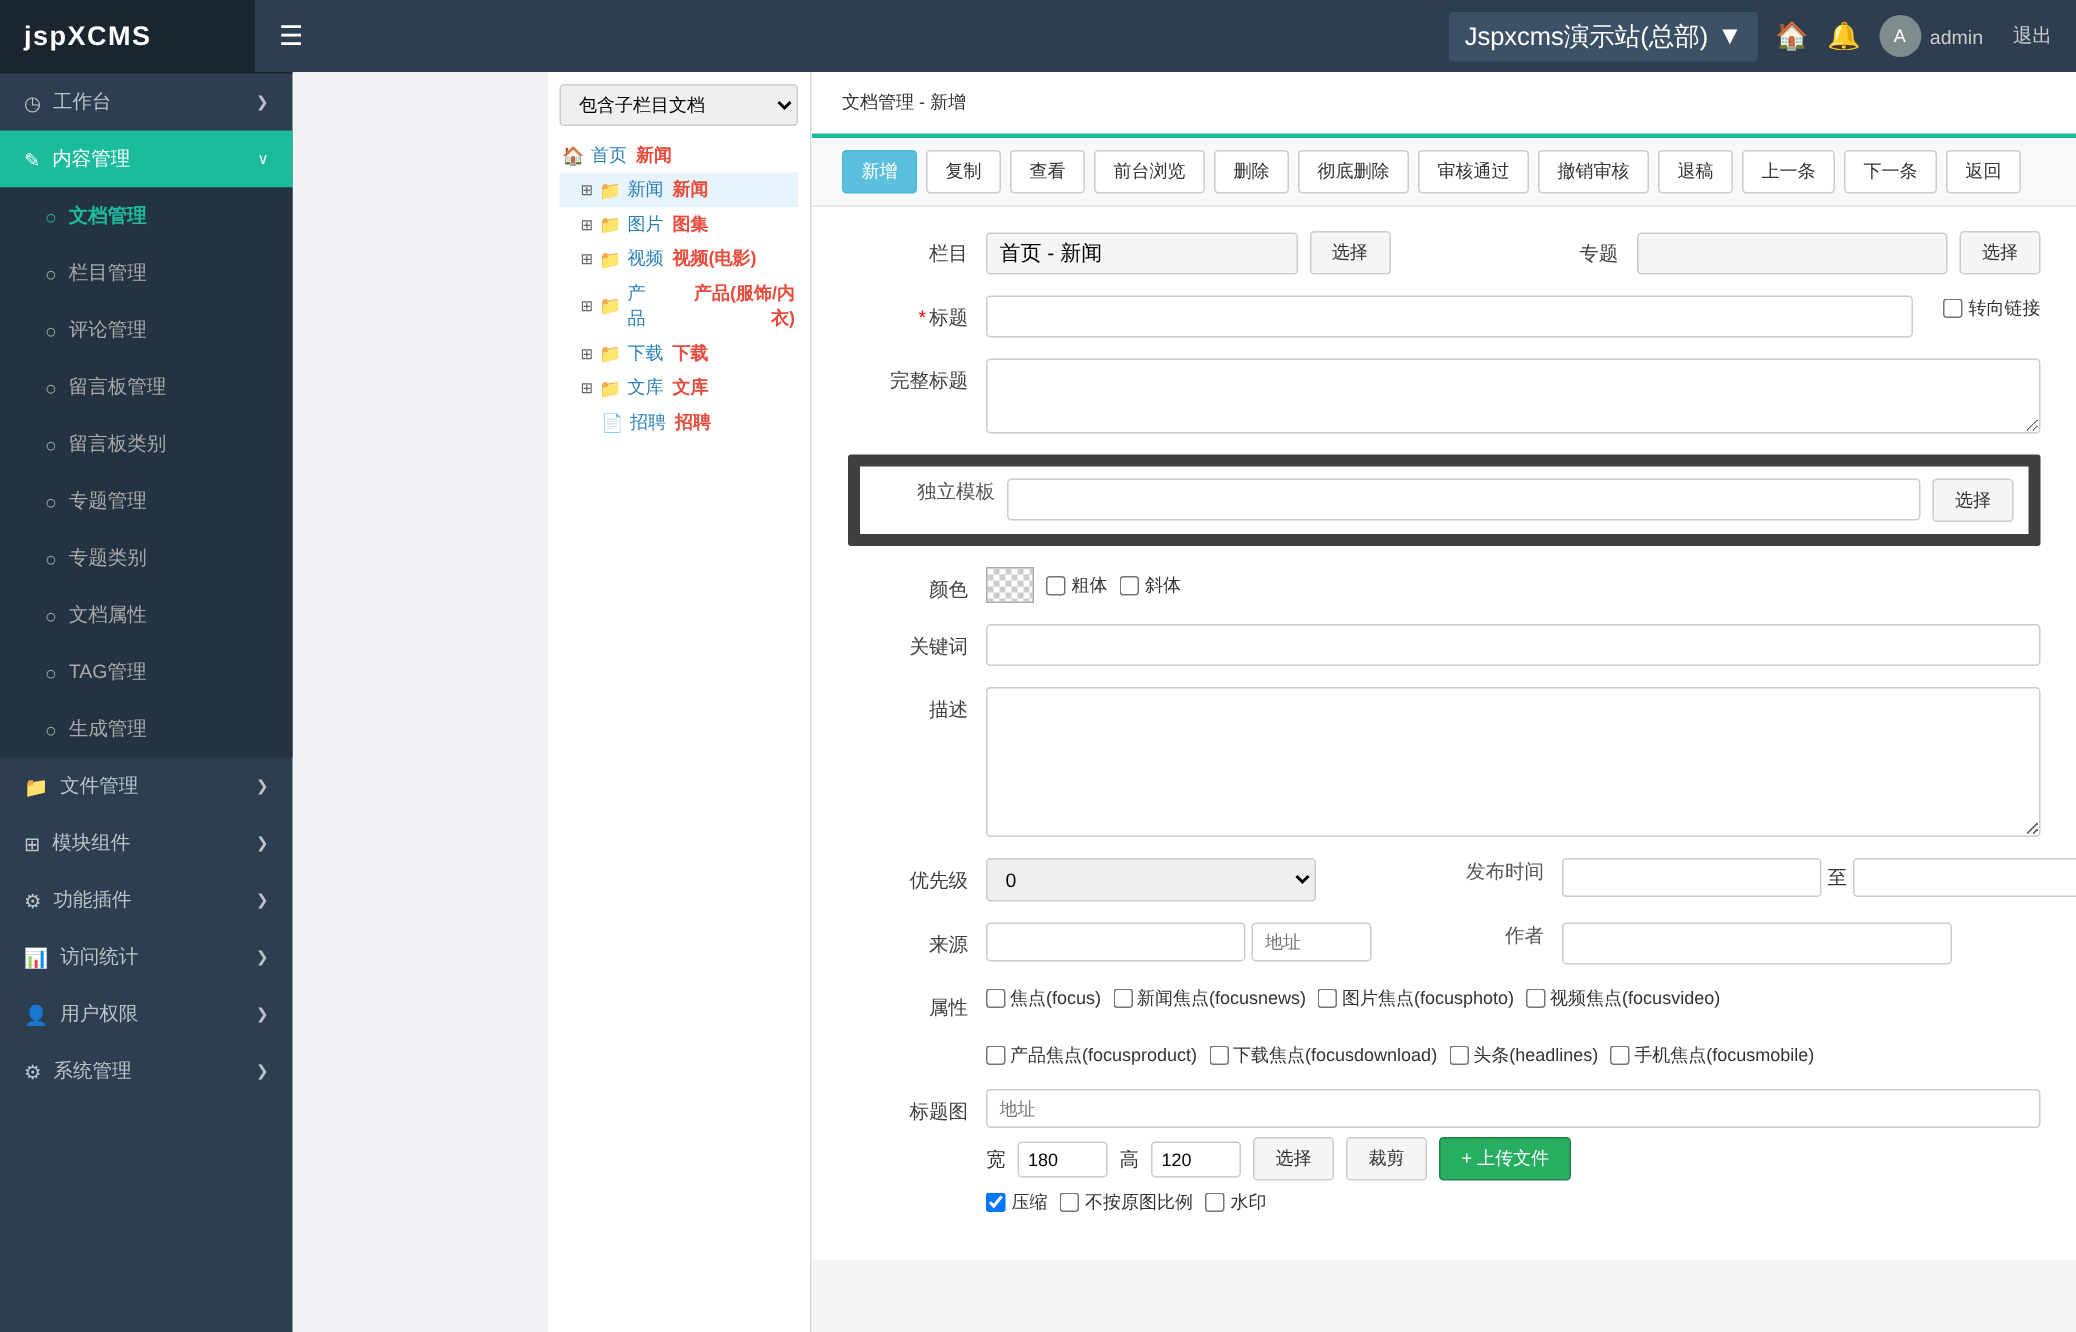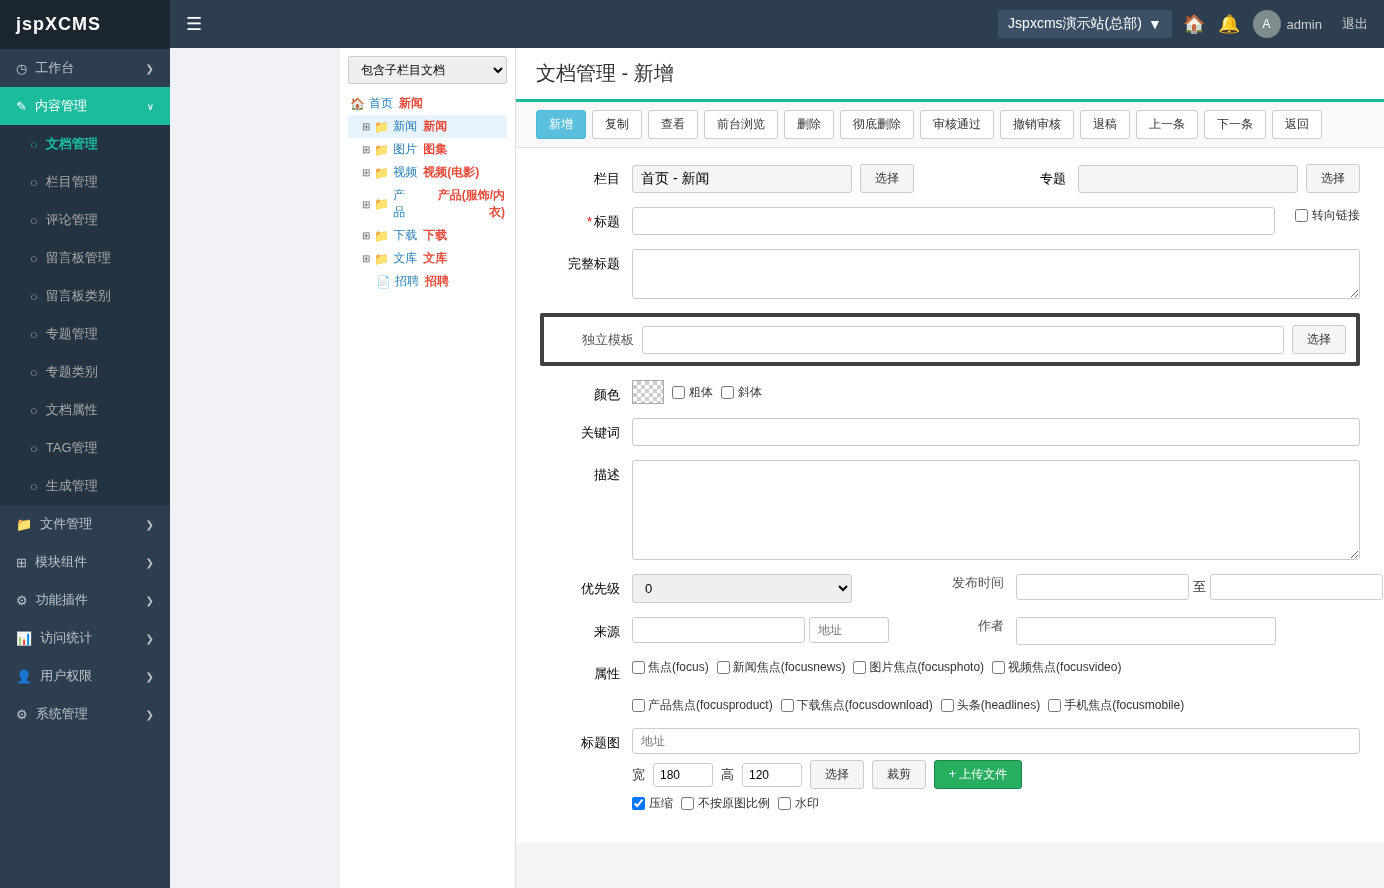--- a/index.html
+++ b/index.html
@@ -1,32 +1,32 @@
 <!DOCTYPE html>
 <html><head>
   <meta charset="utf-8">
   <style>
     * { box-sizing: border-box; margin: 0; padding: 0; }
     body { font-family: "Microsoft YaHei", Arial, sans-serif; font-size: 13px; background: #f0f2f5; color: #333; display: flex; height: 888px; overflow: hidden; }
 
     
-    .sidebar { width: 170px; background: #2c3e50; color: #ccc; display: flex; flex-direction: column; flex-shrink: 0; }
+    .sidebar { width: 195px; background: #2c3e50; color: #ccc; display: flex; flex-direction: column; flex-shrink: 0; }
     .sidebar-logo { background: #1a252f; color: #fff; font-size: 18px; font-weight: bold; padding: 14px 16px; letter-spacing: 1px; }
     .sidebar-item { display: flex; align-items: center; padding: 10px 16px; cursor: pointer; font-size: 13px; color: #bdc3c7; gap: 8px; }
     .sidebar-item.active { background: #1abc9c; color: #fff; }
     .sidebar-item .arrow { margin-left: auto; font-size: 10px; }
     .sidebar-sub { background: #243342; }
     .sidebar-sub .sidebar-item { padding-left: 30px; font-size: 13px; color: #aaa; }
     .sidebar-sub .sidebar-item.active-sub { color: #1abc9c; font-weight: bold; }
 
     
     .topbar { position: fixed; top: 0; left: 170px; right: 0; height: 48px; background: #2c3e50; display: flex; align-items: center; padding: 0 16px; gap: 12px; z-index: 100; }
     .topbar-menu-icon { color: #fff; font-size: 18px; cursor: pointer; }
     .topbar-spacer { flex: 1; }
-    .topbar-site-select { background: #3d5166; border: none; color: #fff; padding: 5px 10px; border-radius: 3px; font-size: 14px; cursor: pointer; display: flex; align-items: center; gap: 6px; }
+    .topbar-site-select { background: #3d5166; border: none; color: #fff; padding: 5px 10px; border-radius: 3px; font-size: 17px; cursor: pointer; display: flex; align-items: center; gap: 6px; }
     .topbar-icon { color: #ccc; font-size: 18px; cursor: pointer; }
     .topbar-user { display: flex; align-items: center; gap: 6px; color: #ccc; font-size: 13px; cursor: pointer; }
     .topbar-avatar { width: 28px; height: 28px; border-radius: 50%; background: #7f8c8d; display: flex; align-items: center; justify-content: center; color: #fff; font-size: 12px; }
     .topbar-logout { color: #ccc; font-size: 13px; cursor: pointer; margin-left: 8px; }
 
     
     .main { margin-top: 48px; margin-left: 170px; flex: 1; display: flex; overflow: hidden; }
 
     
     .file-tree-panel { width: 176px; background: #fff; border-right: 1px solid #ddd; padding: 8px; overflow-y: auto; flex-shrink: 0; }
@@ -34,36 +34,36 @@
     .tree-item { display: flex; align-items: center; padding: 3px 2px; font-size: 12px; cursor: pointer; gap: 4px; }
     .tree-item .folder-icon { color: #f0a30a; }
     .tree-item .label-blue { color: #2980b9; }
     .tree-item .label-red { color: #e74c3c; font-weight: bold; }
     .tree-indent { padding-left: 14px; }
     .tree-indent2 { padding-left: 28px; }
 
     
     .content-area { flex: 1; overflow-y: auto; background: #f5f5f5; }
     .content-header { background: #fff; padding: 12px 20px; border-bottom: 3px solid #1abc9c; }
-    .content-title { font-size: 20px; font-weight: normal; color: #333; }
+    .content-title { font-size: 12px; font-weight: normal; color: #333; }
     .toolbar { background: #f9f9f9; border-bottom: 1px solid #e0e0e0; padding: 8px 20px; display: flex; gap: 6px; flex-wrap: wrap; }
     .toolbar-btn { padding: 5px 12px; border: 1px solid #ccc; background: #fff; border-radius: 3px; font-size: 12px; cursor: pointer; color: #333; }
     .toolbar-btn.primary { background: #5bc0de; border-color: #46b8da; color: #fff; }
     .toolbar-btn.back { background: #fff; border-color: #ccc; }
 
     
     .form-area { padding: 16px 24px; background: #fff; margin: 0; }
     .form-row { display: flex; align-items: flex-start; margin-bottom: 14px; gap: 12px; }
-    .form-label { width: 80px; text-align: right; padding-top: 6px; font-size: 13px; color: #000000; flex-shrink: 0; }
+    .form-label { width: 80px; text-align: right; padding-top: 6px; font-size: 13px; color: #404040; flex-shrink: 0; }
     .form-label.required::before { content: '*'; color: red; margin-right: 2px; }
     .form-control { flex: 1; padding: 5px 8px; border: 1px solid #ccc; border-radius: 3px; font-size: 14px; }
     textarea.form-control { resize: vertical; }
     .select-btn { padding: 5px 14px; border: 1px solid #ccc; background: #f5f5f5; border-radius: 3px; font-size: 12px; cursor: pointer; color: #333; flex-shrink: 0; }
     .inline-group { display: flex; align-items: center; gap: 8px; flex: 1; }
-    .standalone-row { border: 4px solid #404040; padding: 8px 10px; margin-bottom: 14px; display: flex; align-items: center; gap: 8px; border-radius: 2px; }
+    .standalone-row { border: 8px solid #404040; padding: 8px 10px; margin-bottom: 14px; display: flex; align-items: flex-start; gap: 8px; border-radius: 2px; }
     .standalone-label { width: 80px; text-align: right; font-size: 13px; color: #555; flex-shrink: 0; }
     .color-checker { width: 32px; height: 24px; background: repeating-conic-gradient(#ccc 0% 25%, #fff 0% 50%) 0 0 / 8px 8px; border: 1px solid #aaa; flex-shrink: 0; }
     .checkbox-group { display: flex; align-items: center; gap: 4px; font-size: 12px; }
     .checkbox-group input { margin: 0; }
     .attr-group { display: flex; flex-wrap: wrap; gap: 8px; flex: 1; }
     .attr-item { display: flex; align-items: center; gap: 3px; font-size: 12px; }
     .priority-select { width: 220px; padding: 5px 8px; border: 1px solid #ccc; border-radius: 3px; font-size: 13px; }
     .date-group { display: flex; align-items: center; gap: 4px; flex: 1; }
     .date-input { flex: 1; padding: 5px 8px; border: 1px solid #ccc; border-radius: 3px; font-size: 12px; }
     .source-group { display: flex; align-items: center; gap: 4px; flex: 1; }

